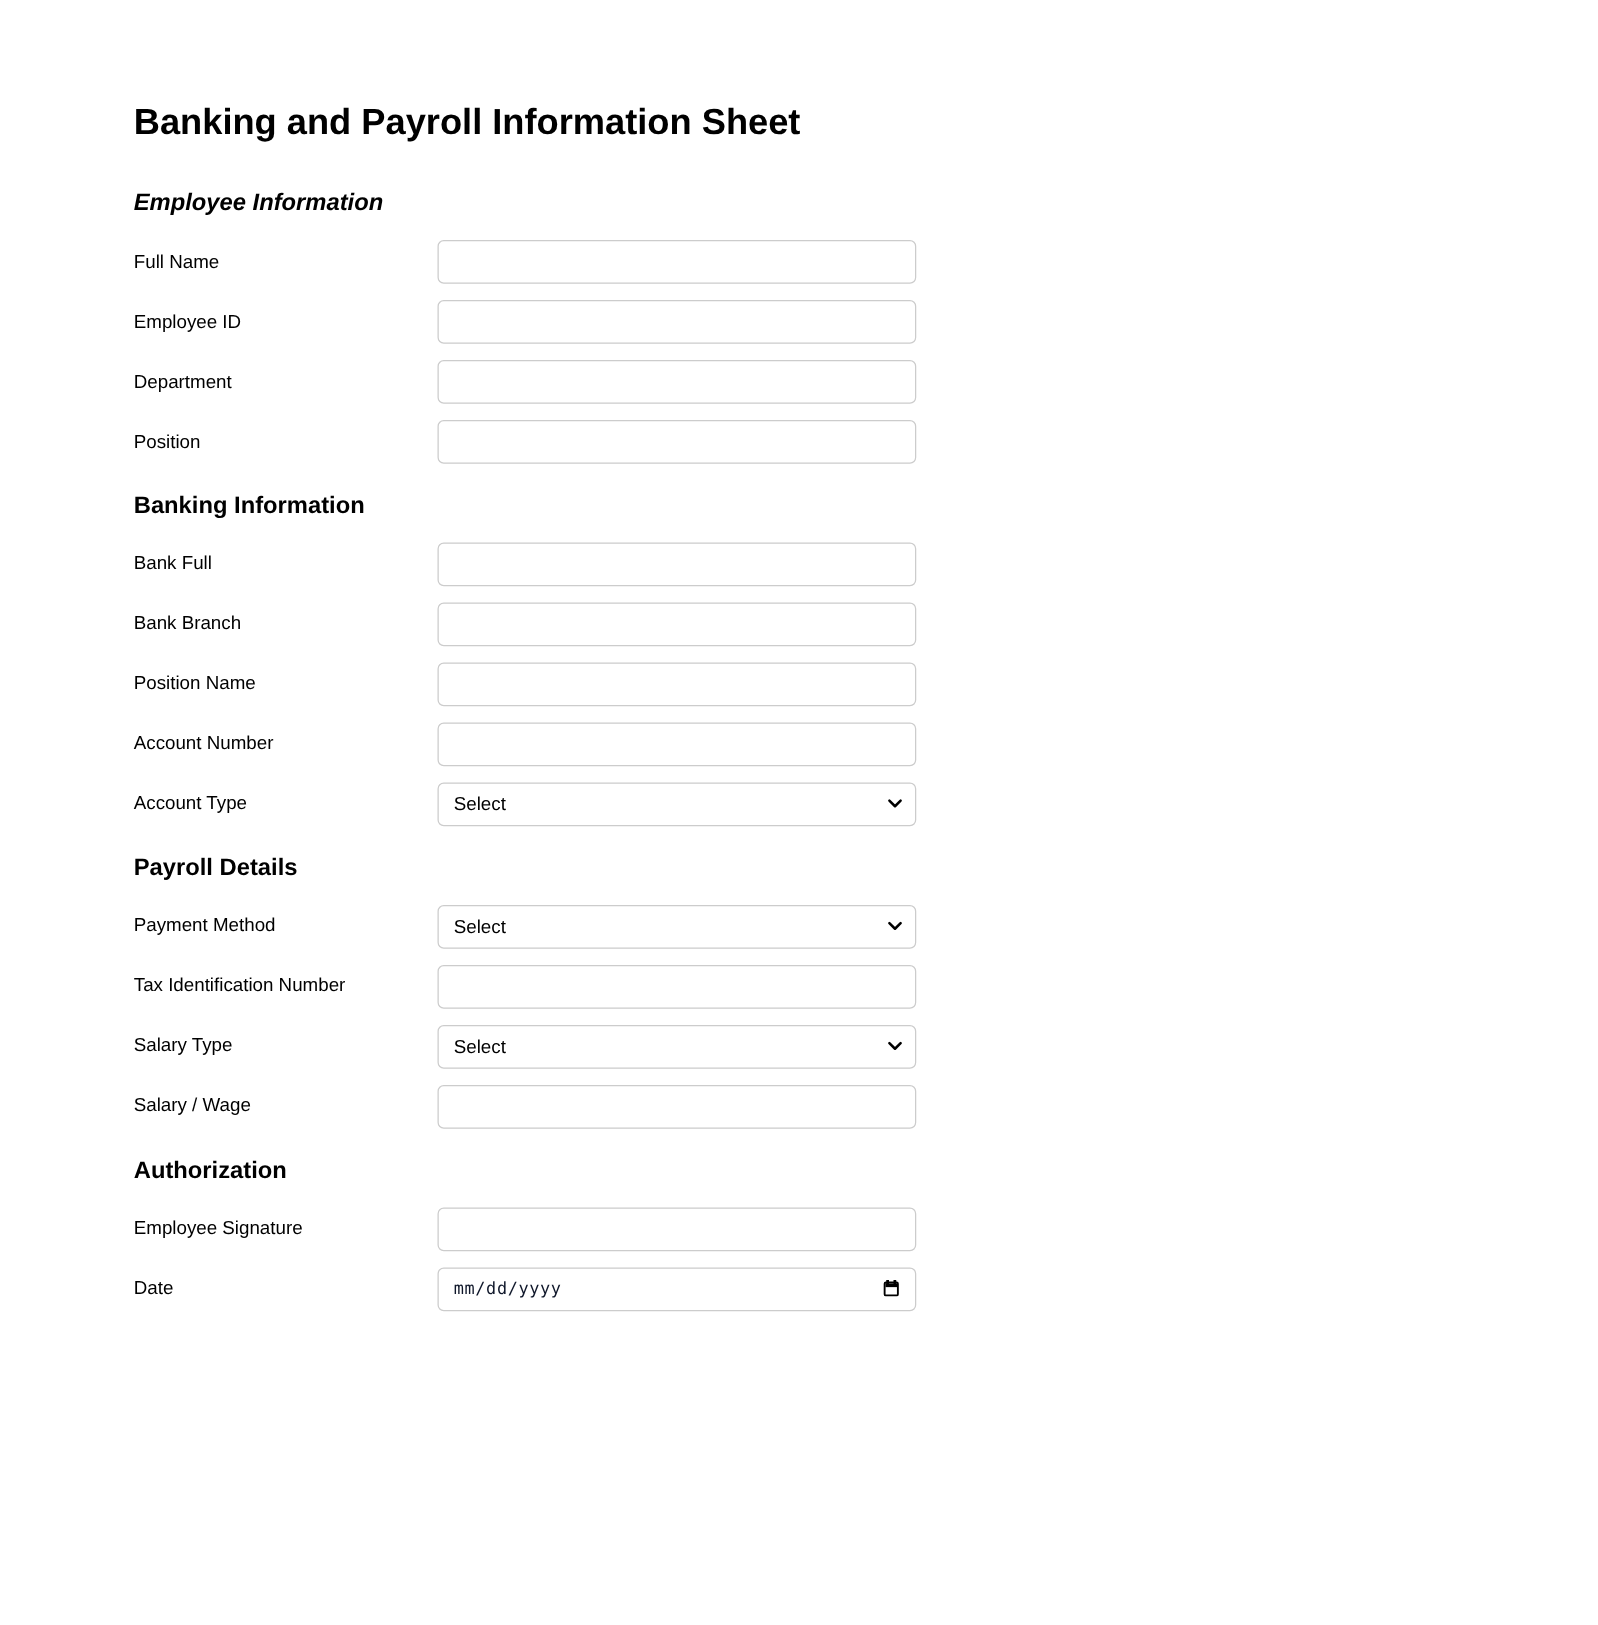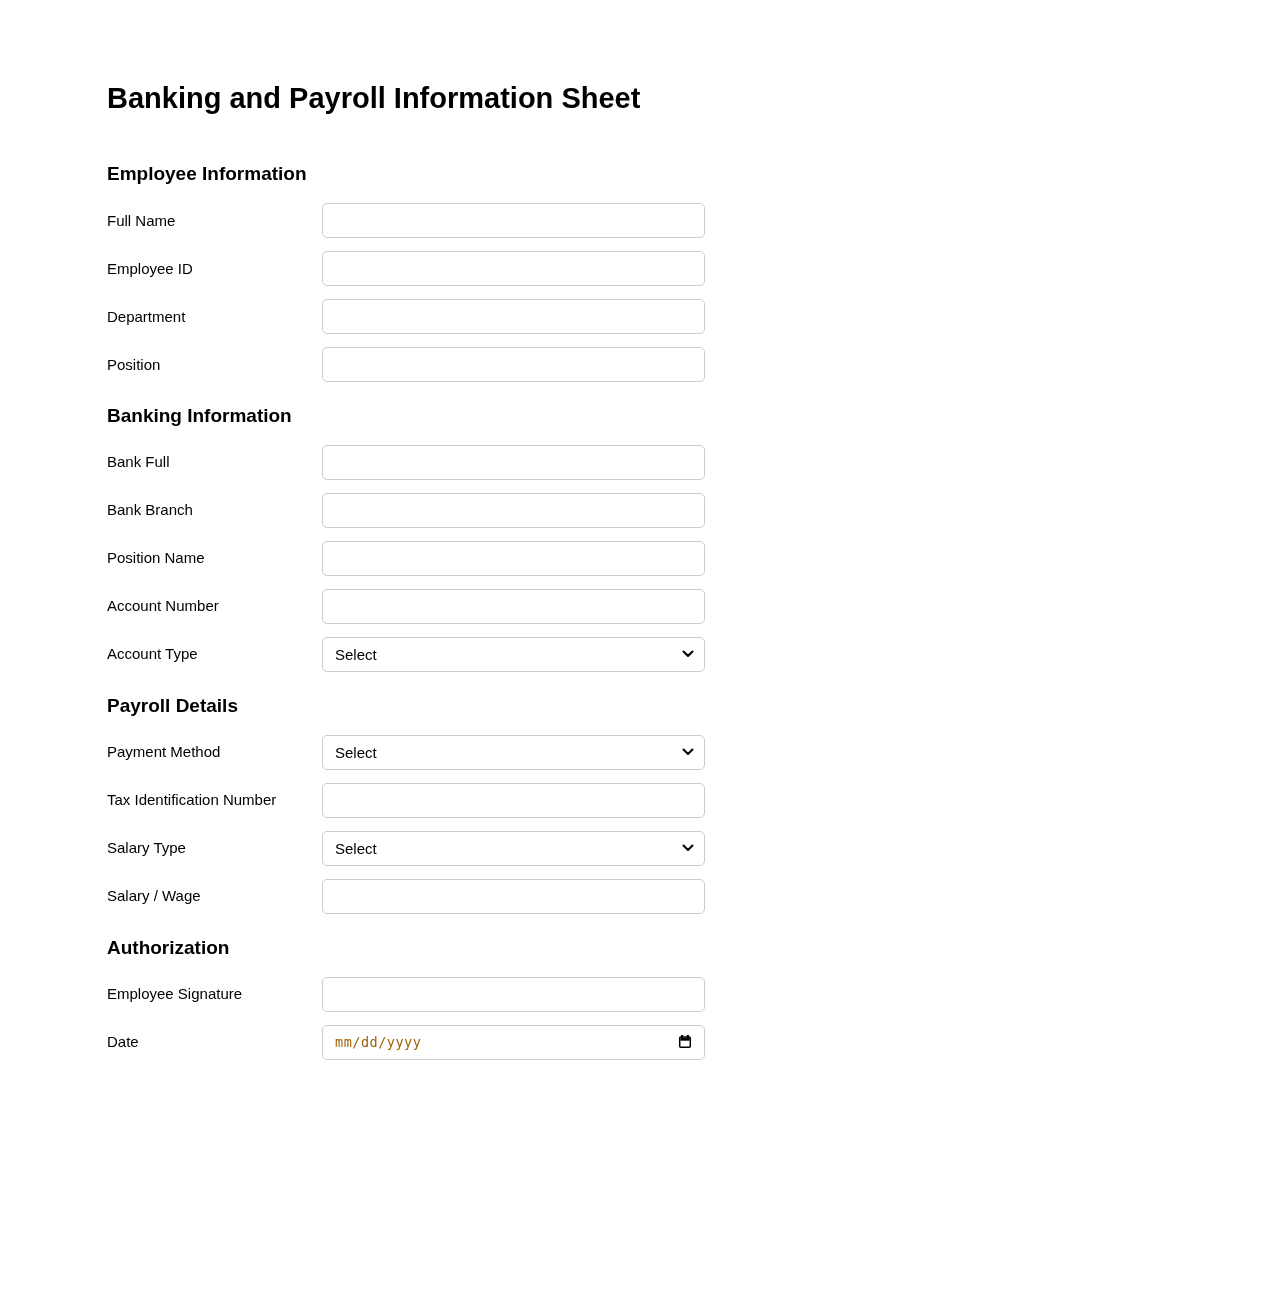--- a/index.html
+++ b/index.html
@@ -21,26 +21,28 @@
     line-height: 1.15;
     margin: 0;
   }
   .section-heading {
     font-size: 19px;
     font-weight: bold;
     line-height: 1.2;
     margin: 23px 0 17px 0;
   }
   .section-heading.first {
-    margin-top: 48px;
+    margin-top: 37px;
+    font-style: italic;
   }
   .row {
     display: flex;
     align-items: center;
     margin-bottom: 13px;
+    gap: 28px;
   }
   .lbl {
     width: 215px;
     flex: 0 0 215px;
     padding-right: 25px;
     font-size: 15px;
     line-height: 1.2;
   }
   .txt, .sel, .date-box {
     width: 383px;
@@ -79,21 +81,21 @@
     align-items: center;
     justify-content: space-between;
     padding-left: 12px;
     padding-right: 11px;
     cursor: default;
   }
   .date-ph {
     font-family: "DejaVu Sans Mono", monospace;
     font-size: 13.5px;
     letter-spacing: 0.5px;
-    color: #a16207;
+    color: #0f172a;
   }
   .cal {
     display: flex;
     align-items: center;
     cursor: pointer;
   }
 </style>
 </head>
 <body>
 

